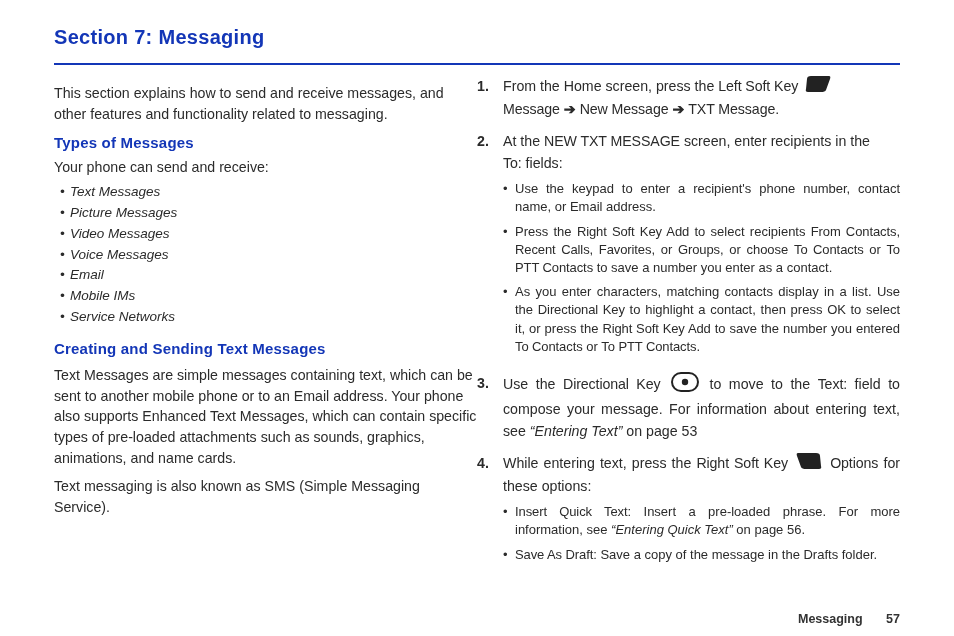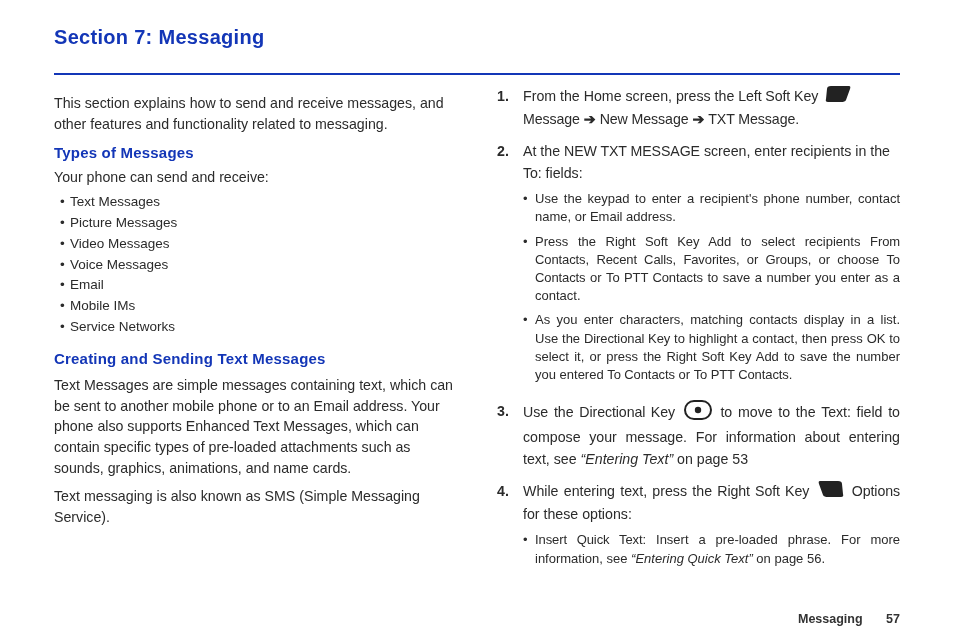--- a/index.html
+++ b/index.html
@@ -15,27 +15,26 @@
     padding: 26px 54px 10px 54px;
     box-sizing: border-box;
     height: 100%;
     position: relative;
   }
   .section-title {
     color: #1336b7;
     font-weight: 800;
     font-size: 20px;
     letter-spacing: 0.3px;
-    padding-bottom: 24px;
+    padding-bottom: 14px;
     border-bottom: 2px solid #1336b7;
     margin-bottom: 10px;
   }
   .columns {
     display: flex;
-    gap: 40px;
   }
   .col {
     flex: 1;
     min-width: 0;
   }
   .body-text {
     font-size: 14.2px;
     line-height: 1.45;
     margin: 8px 0 8px 0;
   }
@@ -43,20 +42,21 @@
     color: #1336b7;
     font-weight: 800;
     font-size: 15px;
     margin: 10px 0 6px 0;
     letter-spacing: 0.2px;
   }
   .small-bullets {
     list-style: none;
     padding: 0;
     margin: 4px 0 12px 6px;
+    font-style: italic;
   }
   .small-bullets li {
     font-size: 13.5px;
     line-height: 1.55;
     position: relative;
     padding-left: 10px;
   }
   .small-bullets li::before {
     content: "•";
     position: absolute;
@@ -216,20 +216,23 @@
                   <path d="M24 3 Q24 0 20 0 L2 0 Q0 0 1 3 L5 14 Q6 16 10 16 L23 16 Q26 16 25 13 Z" fill="#222"></path>
                 </svg>
             </span>
             <span class="b condensed">Options</span>
             <span> for these options:</span>
 
             <ul class="sub-bullets">
               <li>
                 <span class="b condensed">Insert Quick Text</span><span>: Insert a pre-loaded phrase. For more information, see </span><span class="italic">“Entering Quick Text”</span><span> on page 56.</span>
               </li>
+              <li>
+                <span class="b condensed">Save As Draft</span><span>: Save a copy of the message in the Drafts folder.</span>
+              </li>
             </ul>
           </div>
         </div>
 
       </div>
     </div>
   </div>
 
   <div class="footer">
     <span>Messaging</span>

